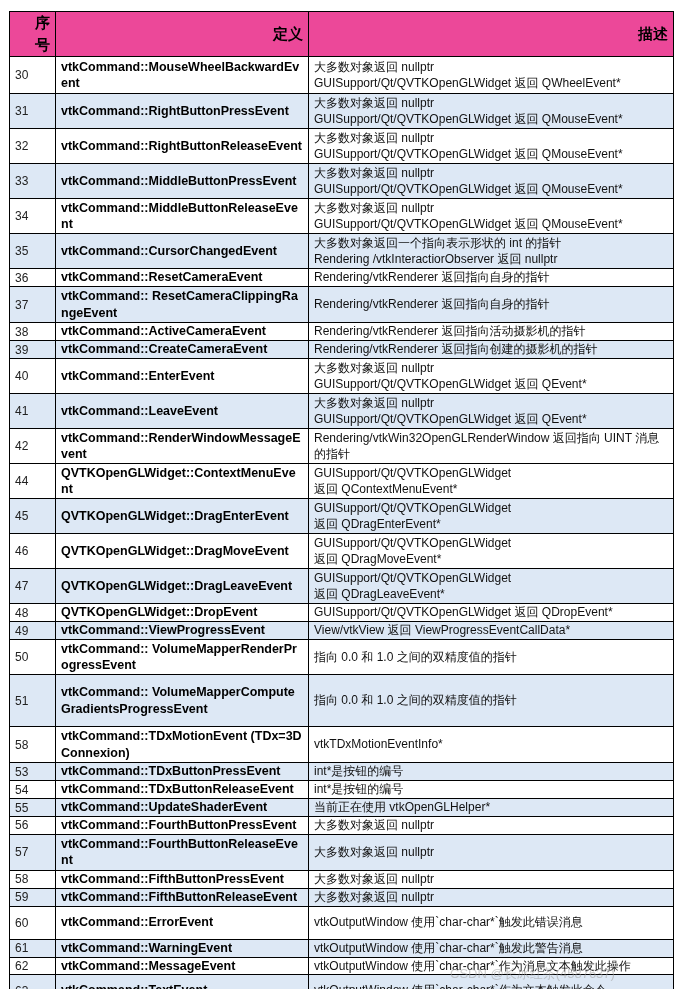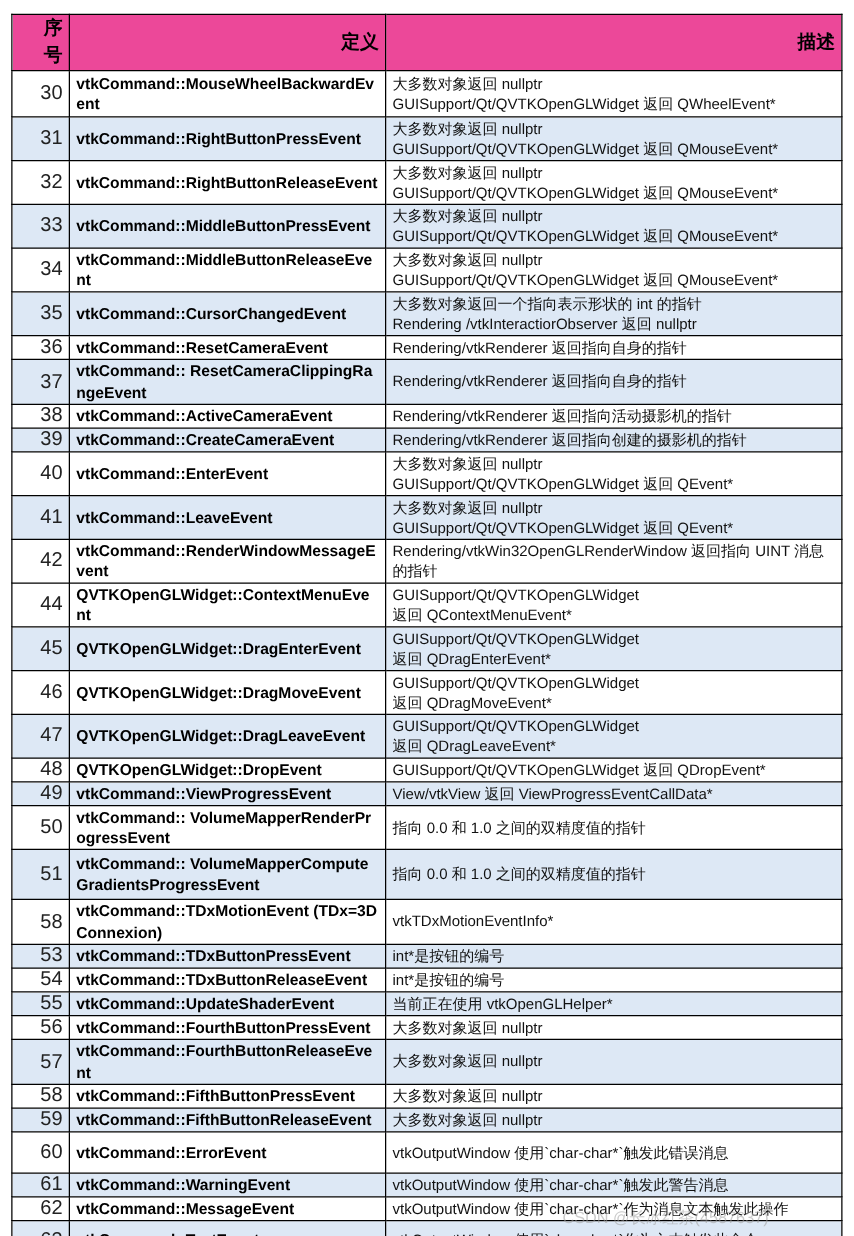--- a/index.html
+++ b/index.html
@@ -13,21 +13,21 @@
     border: 1px solid #000; padding: 0 5px; vertical-align: middle;
     overflow: hidden;
   }
   table.evt th {
     background: #ec4899; font-weight: bold; font-size: 15px; height: 22px;
     text-align: right; line-height: 22px; padding-left: 20px;
   }
   col.c-num { width: 46px; }
   col.c-def { width: 253px; }
   col.c-desc { width: 365px; }
-  td.num { text-align: right; font-size: 16px; color: #222; }
+  td.num { text-align: left; font-size: 12px; color: #222; }
   td.def { font-weight: bold; font-size: 12.5px; line-height: 16.5px; word-break: break-all; padding-left: 6px; }
   td.desc { font-size: 12px; line-height: 16.5px; color: #111; padding-left: 9px; }
   tr.shade td { background: #dde8f5; }
   .desc-line { display: block; white-space: nowrap; }
   .desc-line.wrap { white-space: normal; }
   .watermark {
     position: absolute; left: 450px; top: 965px; font-size: 13px;
     color: rgba(160,160,160,0.55); white-space: nowrap; pointer-events: none;
   }
 </style>
@@ -193,21 +193,21 @@
           <span class="desc-line">View/vtkView 返回 ViewProgressEventCallData*</span>
         </td>
       </tr>
       <tr style="height: 35px;">
         <td class="num">50</td>
         <td class="def">vtkCommand:: VolumeMapperRenderProgressEvent</td>
         <td class="desc">
           <span class="desc-line">指向 0.0 和 1.0 之间的双精度值的指针</span>
         </td>
       </tr>
-      <tr class="shade" style="height: 40px;">
+      <tr class="shade" style="height: 52px;">
         <td class="num">51</td>
         <td class="def">vtkCommand:: VolumeMapperComputeGradientsProgressEvent</td>
         <td class="desc">
           <span class="desc-line">指向 0.0 和 1.0 之间的双精度值的指针</span>
         </td>
       </tr>
       <tr style="height: 36px;">
         <td class="num">58</td>
         <td class="def">vtkCommand::TDxMotionEvent (TDx=3DConnexion)</td>
         <td class="desc">

